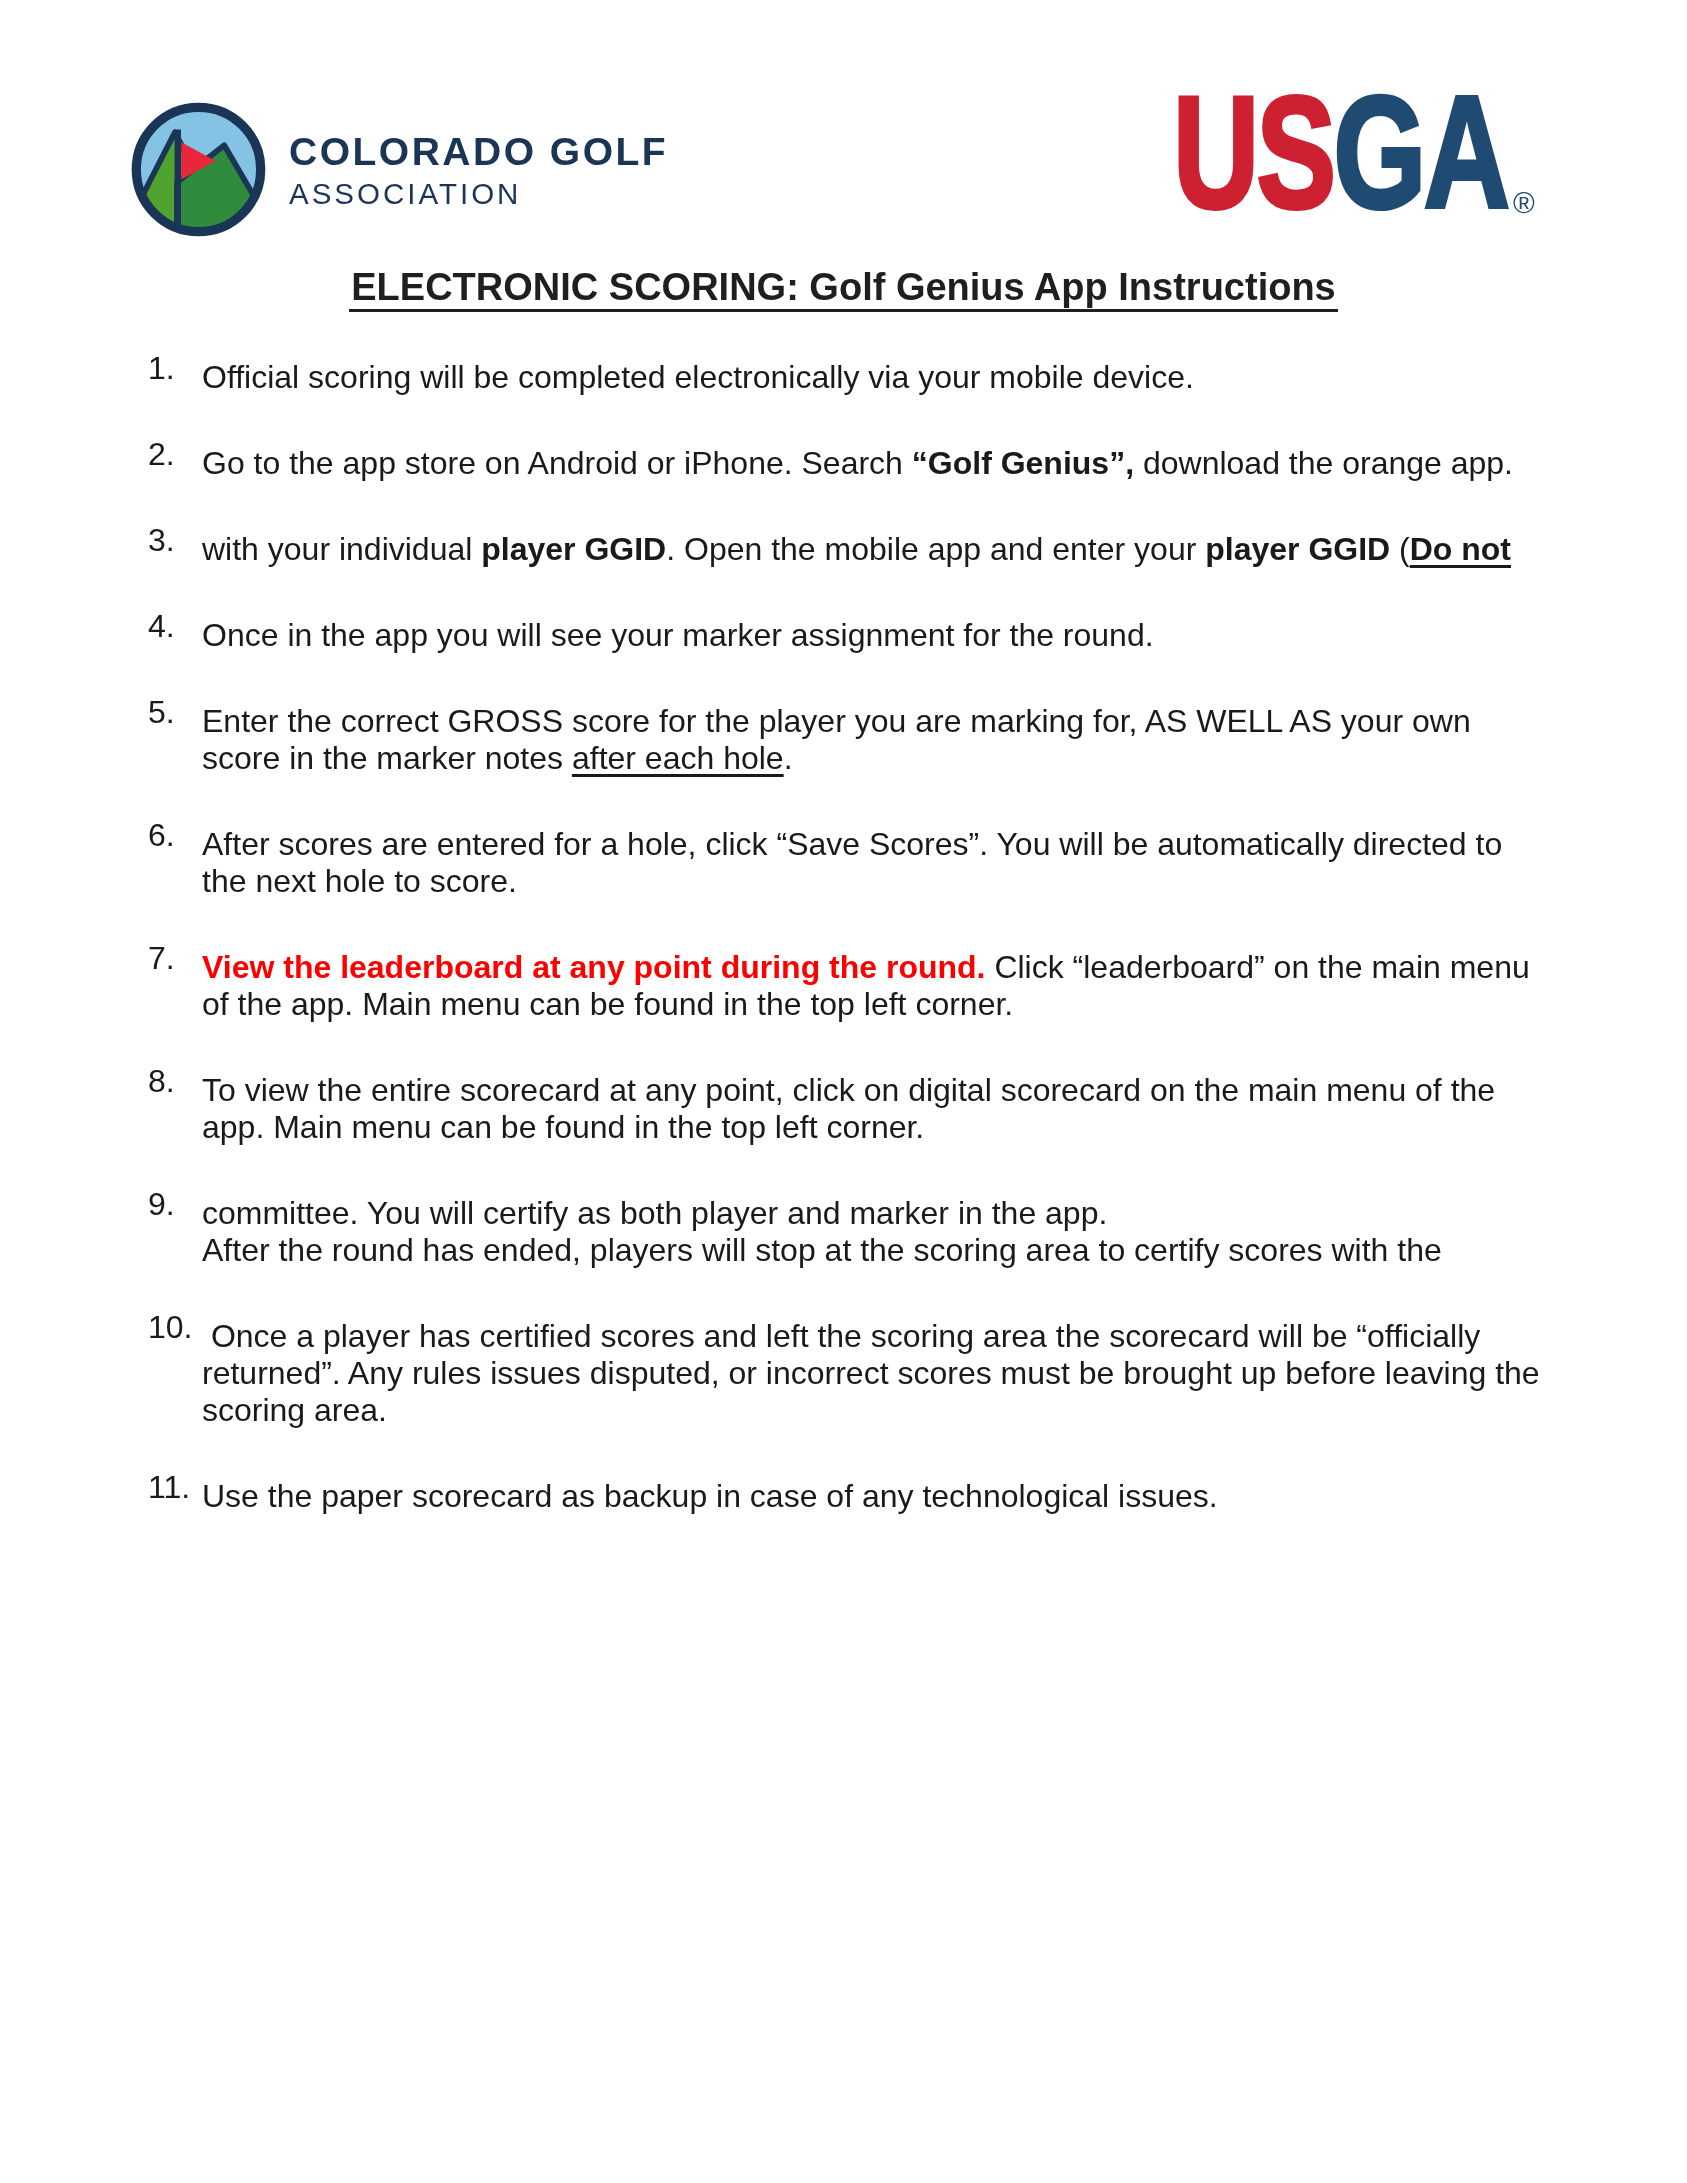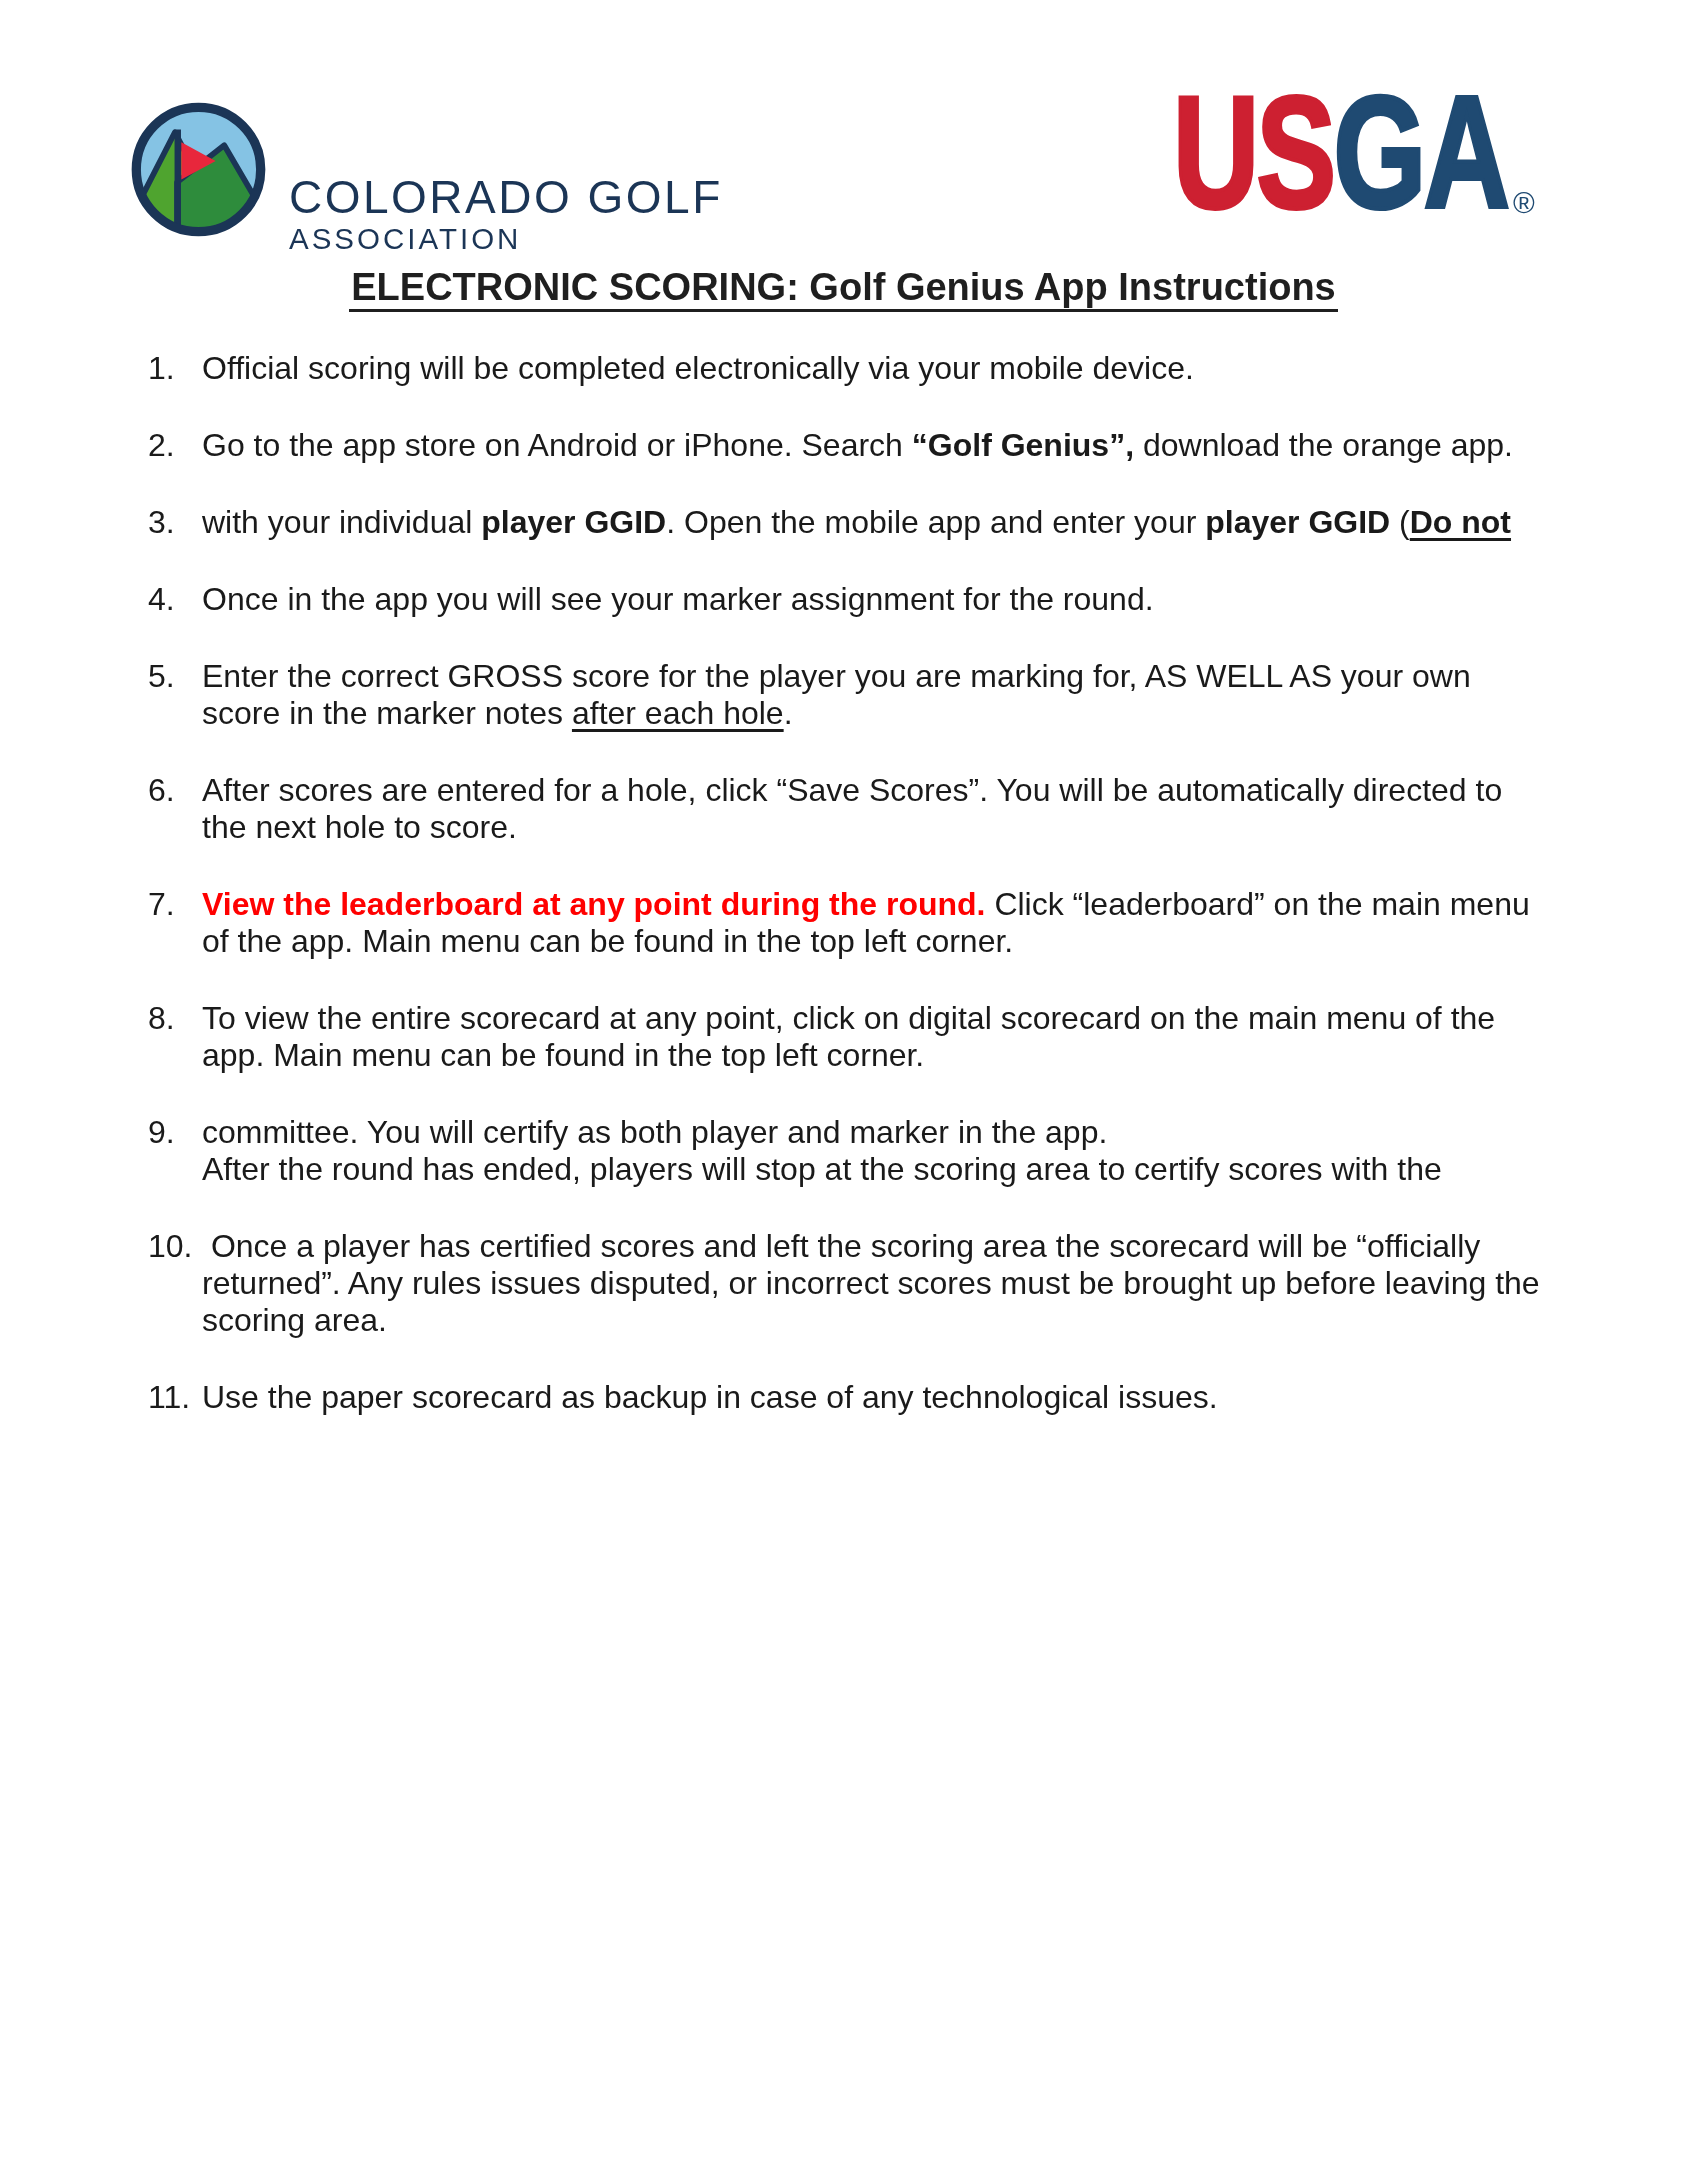--- a/index.html
+++ b/index.html
@@ -21,26 +21,25 @@
     width: 143px;
     height: 143px;
   }
   .cga-wordmark {
     position: absolute;
     left: 289px;
     top: 131px;
     color: var(--cga_navy);
   }
   .cga-wordmark .l1 {
-    font-size: 46px;
-    font-weight: normal;
+    font-size: 39px;
+    font-weight: bold;
     line-height: 42px;
     letter-spacing: 2.5px;
     white-space: nowrap;
-    margin-top: 45px;
   }
   .cga-wordmark .l2 {
     margin-top: 5px;
     font-size: 29.5px;
     font-weight: 400;
     line-height: 32px;
     letter-spacing: 3px;
     white-space: nowrap;
   }
   .usga-logo {
@@ -89,21 +88,21 @@
   .instruction-list {
     position: absolute;
     top: 350px;
     left: 148px;
     right: 51px;
     font-size: 32px;
     line-height: 37px;
   }
   .li-row { display: flex; margin-bottom: 40px; }
   .li-num { flex: 0 0 54px; width: 54px; }
-  .li-content { flex: 1 1 auto; }
+  .li-content { flex: 1 1 auto; margin-top: 9px; }
   .li-line { white-space: pre; }
   .seg-b { font-weight: bold; }
   .seg-u { text-decoration: underline; text-decoration-thickness: 2.5px; text-underline-offset: 5px; }
   .seg-red { color: var(--accent_red); }
 </style>
 </head>
 <body>
 
 <div class="page">
 

